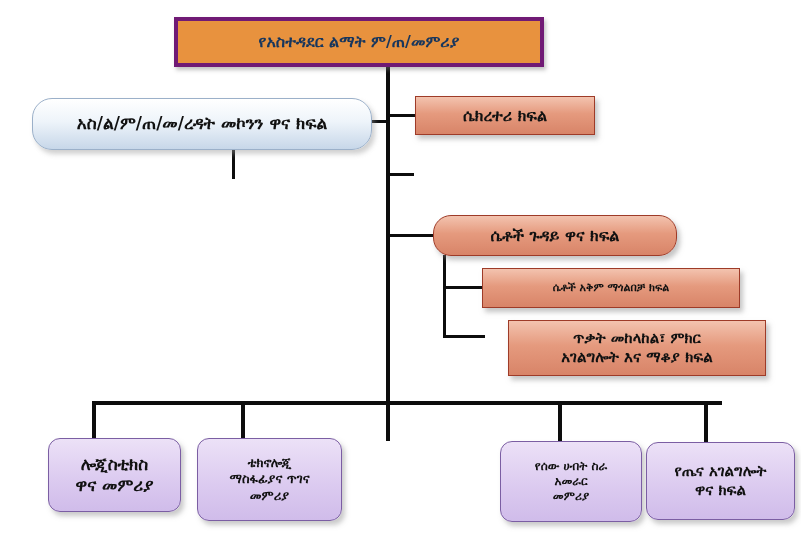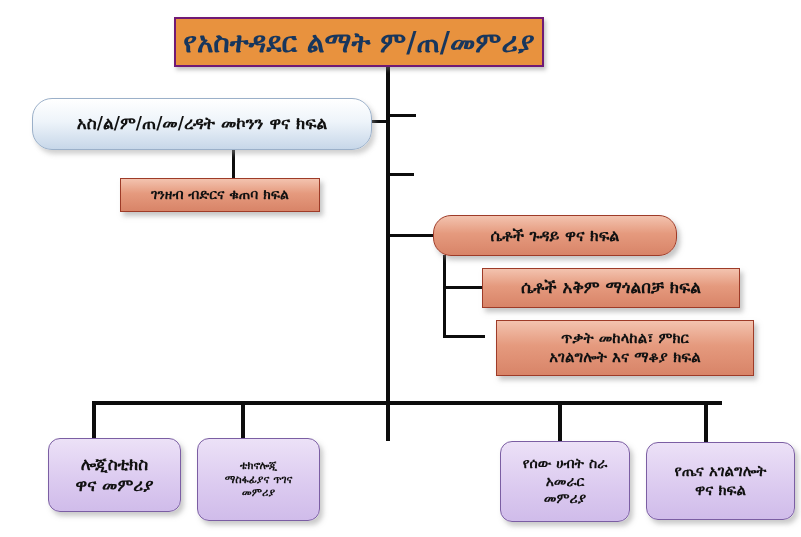--- a/index.html
+++ b/index.html
@@ -9,22 +9,22 @@
     overflow:hidden;
   }
   .box{
     position:absolute;display:flex;align-items:center;justify-content:center;
     text-align:center;white-space:pre-line;box-sizing:border-box;
     color:#111;font-weight:bold;line-height:1.25;
   }
   
   .title-box{
     background:#e8923e;
-    border:2px solid #701a75;
-    color:#17365d;font-size:28px;
+    border:4px solid #701a75;
+    color:#17365d;font-size:16px;
     box-shadow:2px 3px 4px rgba(120,120,120,.45);
   }
   
   .salmon{
     background:linear-gradient(180deg,#f3c3af 0%,#e59a7e 45%,#d88468 100%);
     border:1px solid #9e3b28;
     box-shadow:3px 4px 5px rgba(140,140,140,.5);
     font-size:16px;
   }
   
@@ -61,39 +61,39 @@
   <div class="v-line" style="left:92px;top:401px;width:4px;height:37px;"></div>
   <div class="v-line" style="left:241px;top:401px;width:4px;height:37px;"></div>
   <div class="v-line" style="left:386px;top:401px;width:4px;height:40px;"></div>
   <div class="v-line" style="left:558px;top:401px;width:4px;height:40px;"></div>
   <div class="v-line" style="left:704px;top:401px;width:4px;height:41px;"></div>
 
   <div class="box title-box" style="left:174px;top:17px;width:370px;height:50px;">የአስተዳደር ልማት ም/ጠ/መምሪያ</div>
 
   <div class="box bluebox" style="left:32px;top:98px;width:340px;height:52px;">አስ/ል/ም/ጠ/መ/ረዳት  መኮንን ዋና ክፍል</div>
 
-  <div class="box salmon" style="left:120px;top:178px;width:200px;height:34px;font-size:14px;">ገንዘብ ብድርና ቁጠባ ክፍል</div>
 
+  <div class="box salmon" style="left:415px;top:96px;width:180px;height:39px;">ሴክረተሪ ክፍል</div>
 
 
   <div class="box salmon" style="left:433px;top:215px;width:244px;height:41px;border-radius:18px;">ሴቶች ጉዳይ ዋና ክፍል</div>
 
-  <div class="box salmon" style="left:482px;top:268px;width:258px;height:40px;font-size:17px;">ሴቶች አቅም ማጎልበቻ ክፍል</div>
+  <div class="box salmon" style="left:482px;top:268px;width:258px;height:40px;font-size:11px;">ሴቶች አቅም ማጎልበቻ ክፍል</div>
 
-  <div class="box salmon" style="left:496px;top:320px;width:258px;height:56px;font-size:15px;">ጥቃት መከላከል፣ ምክር
+  <div class="box salmon" style="left:508px;top:320px;width:258px;height:56px;font-size:15px;">ጥቃት መከላከል፣ ምክር
 አገልግሎት እና ማቆያ ክፍል</div>
 
   <div class="box purple" style="left:48px;top:438px;width:133px;height:74px;font-size:17px;">ሎጂስቲክስ
 ዋና መምሪያ</div>
 
-  <div class="box purple" style="left:197px;top:438px;width:123px;height:83px;font-size:11px;">ቴክኖሎጂ
+  <div class="box purple" style="left:197px;top:438px;width:145px;height:83px;font-size:13px;">ቴክኖሎጂ
 ማስፋፊያና ጥገና
 መምሪያ</div>
 
 
-  <div class="box purple" style="left:500px;top:441px;width:130px;height:81px;font-size:14px;">የሰው ሀብት ስራ
+  <div class="box purple" style="left:500px;top:441px;width:142px;height:81px;font-size:12px;">የሰው ሀብት ስራ
 አመራር
 መምሪያ</div>
 
   <div class="box purple" style="left:646px;top:442px;width:149px;height:78px;font-size:15px;">የጤና አገልግሎት
 ዋና ክፍል</div>
 
 </div>
 
 </body></html>

